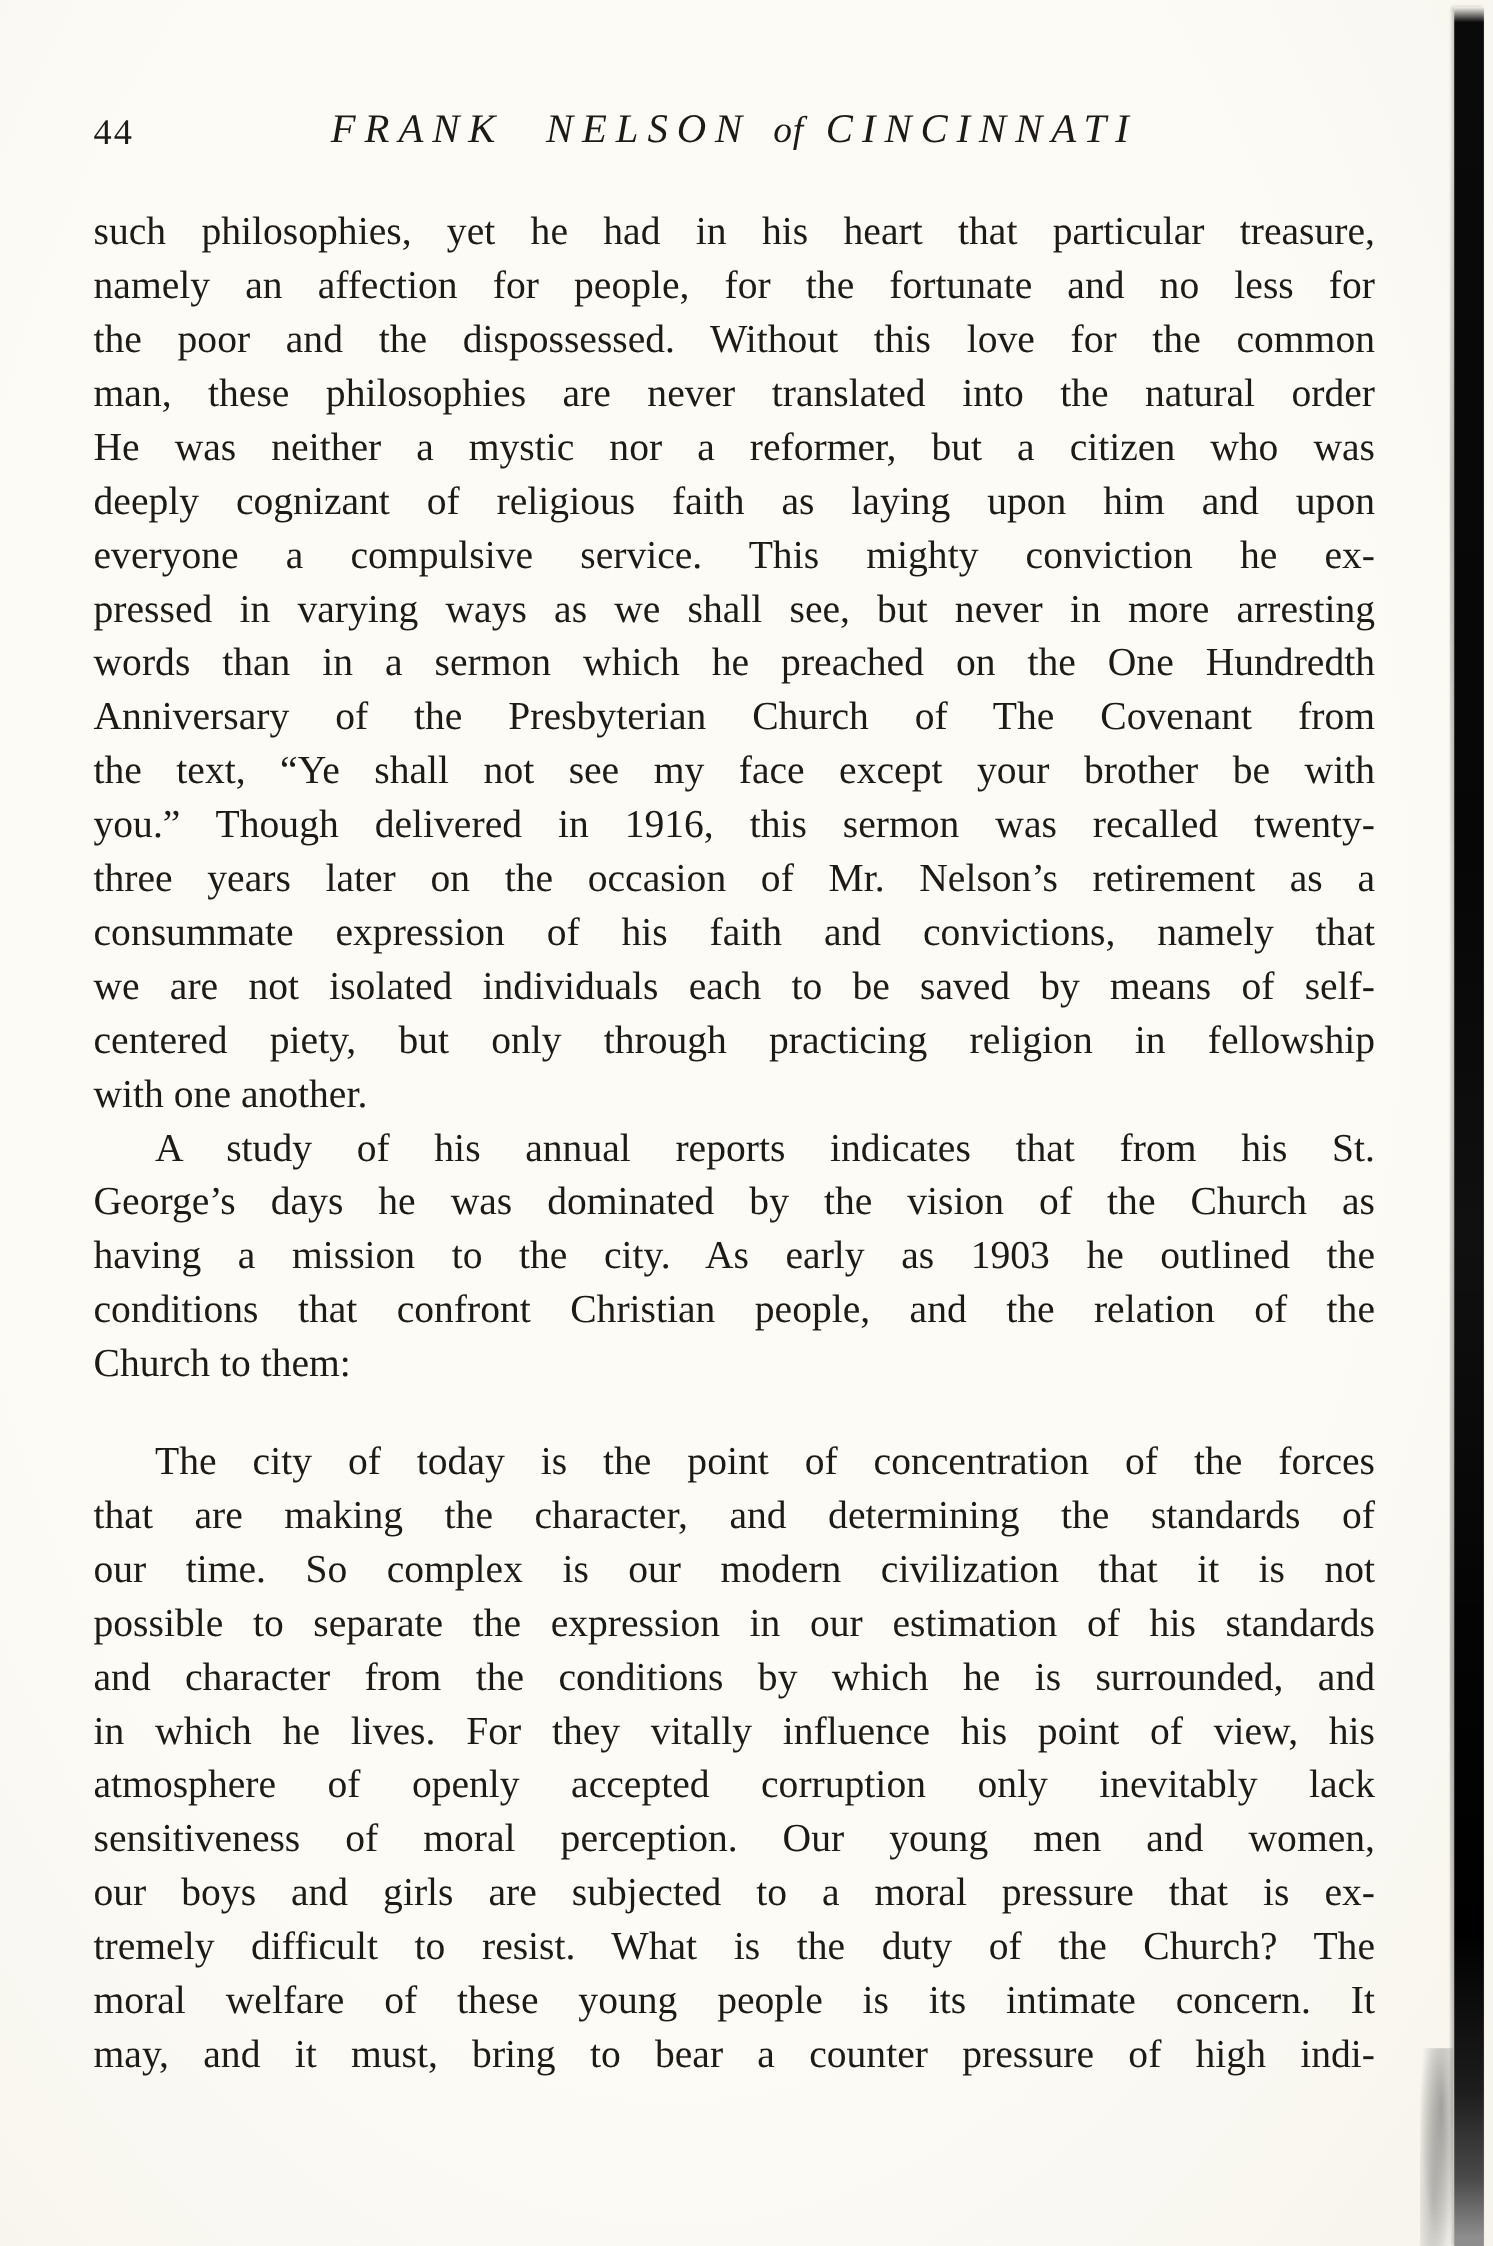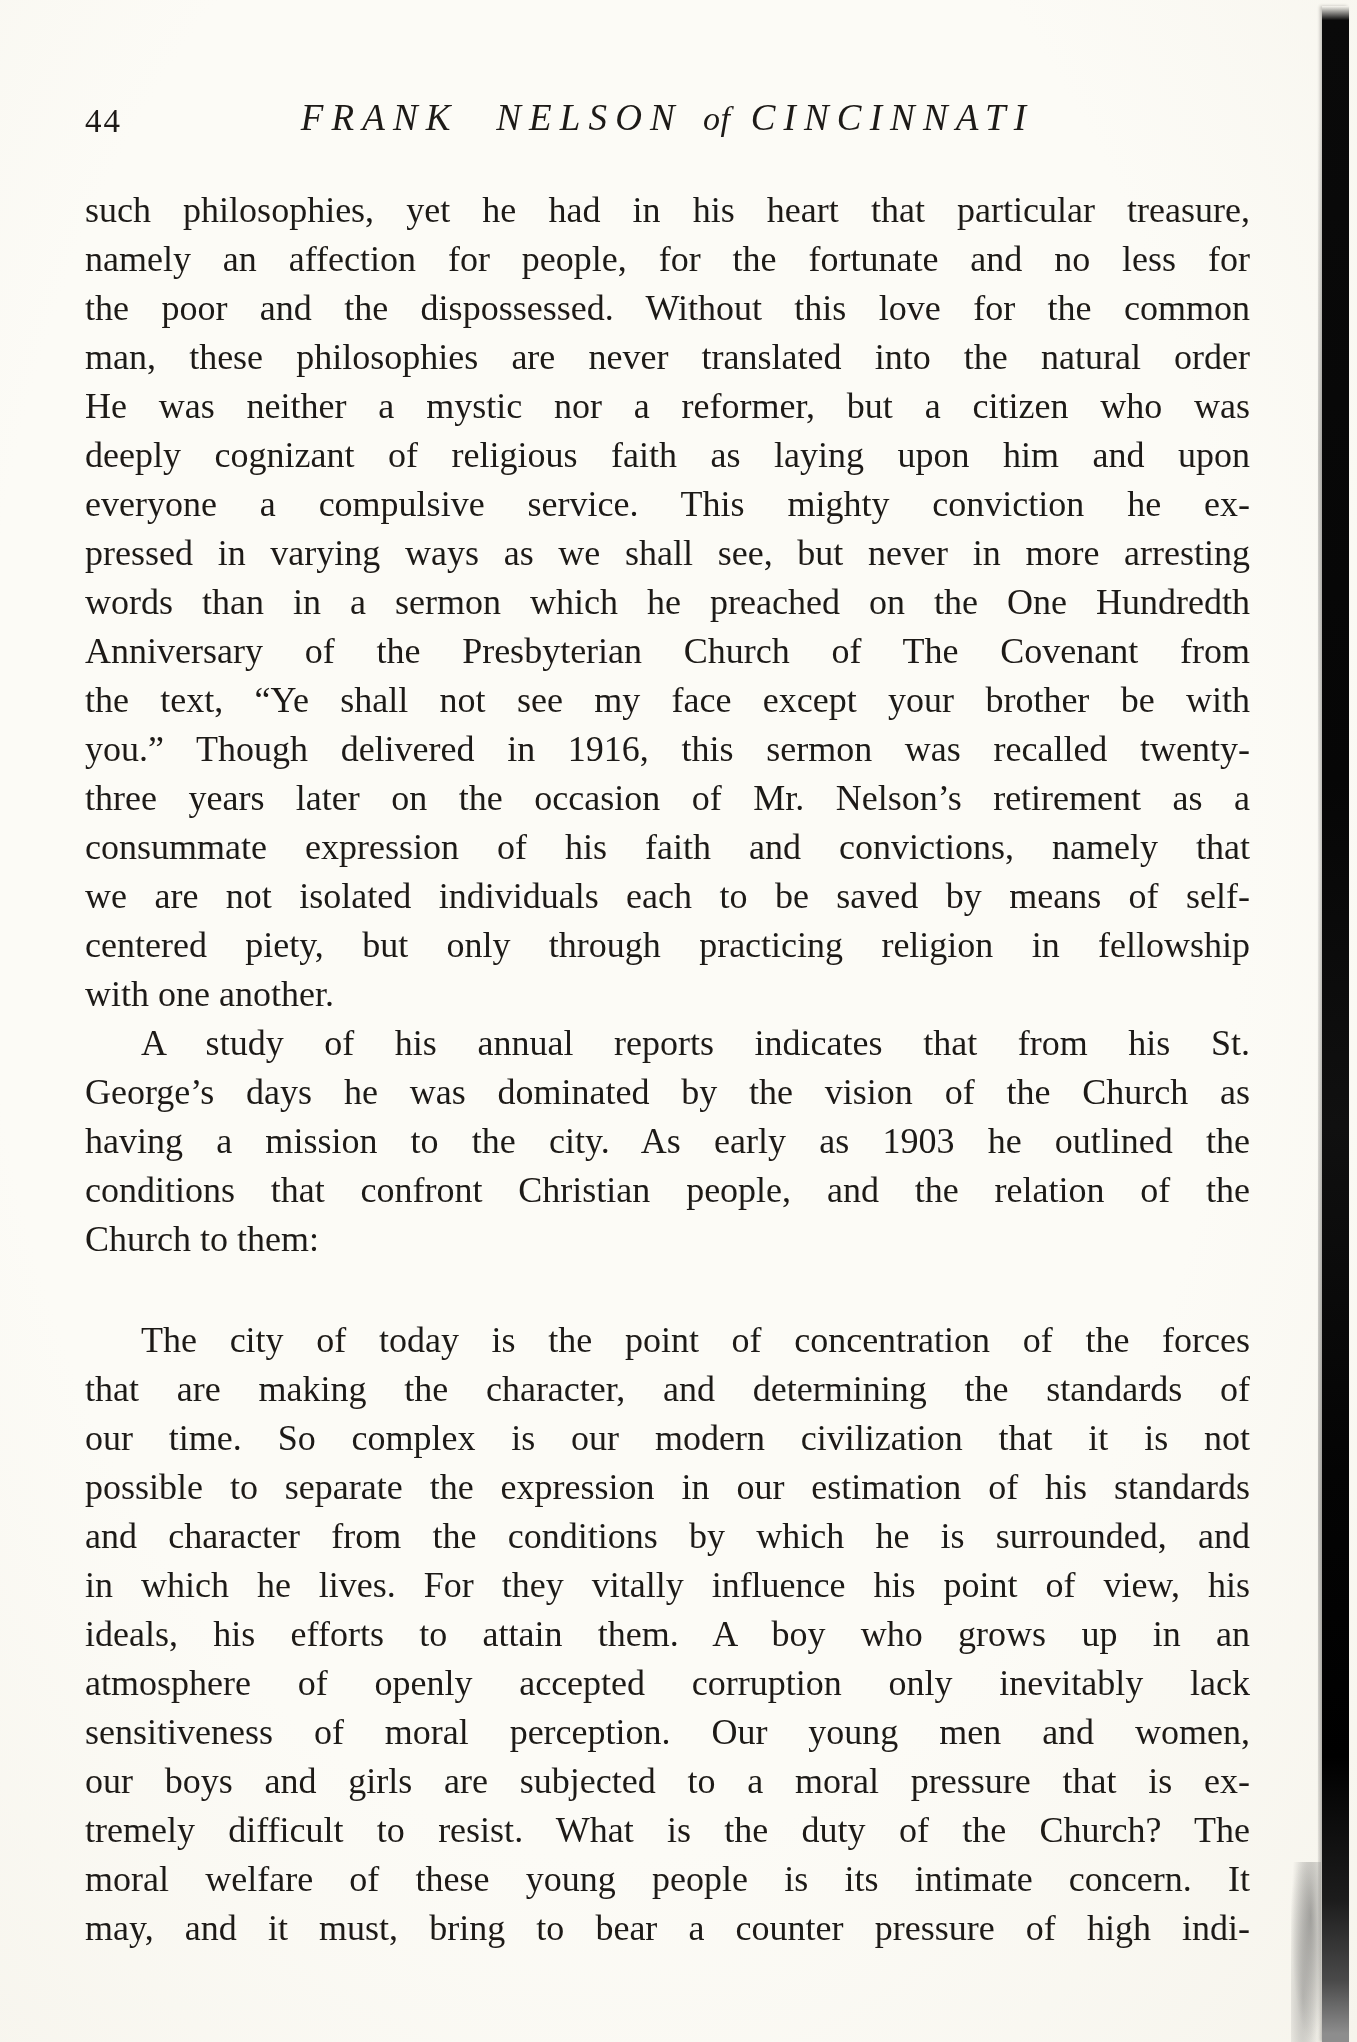--- a/index.html
+++ b/index.html
@@ -46,21 +46,21 @@
   }
 
   
   .text-block {
     position: absolute;
     left: 85px; top: 186px; width: 1165px;
     font-size: 36px;
     line-height: 49px;
   }
   .paragraph { margin: 0; }
-  .paragraph.quote { margin-top: 52px; }
+  .paragraph.quote { margin-top: 40px; }
   .line {
     text-align: justify;
     text-align-last: justify;
     white-space: normal;
   }
   .line-loose { text-align-last: left; }
   .line-indent { text-indent: 56px; }
 
   
   .scan-band {
@@ -131,21 +131,20 @@
         <div class="line">conditions that confront Christian people, and the relation of the</div>
         <div class="line line-loose">Church to them:</div>
       </section>
     <section class="paragraph quote">
         <div class="line line-indent">The city of today is the point of concentration of the forces</div>
         <div class="line">that are making the character, and determining the standards of</div>
         <div class="line">our time.  So complex is our modern civilization that it is not</div>
         <div class="line">possible to separate the expression in our estimation of his standards</div>
         <div class="line">and character from the conditions by which he is surrounded, and</div>
         <div class="line">in which he lives.  For they vitally influence his point of view, his</div>
-        <div class="line">ideals, his efforts to attain them.  A boy who grows up in an</div>
         <div class="line">atmosphere of openly accepted corruption only inevitably lack</div>
         <div class="line">sensitiveness of moral perception.  Our young men and women,</div>
         <div class="line">our boys and girls are subjected to a moral pressure that is ex-</div>
         <div class="line">tremely difficult to resist.  What is the duty of the Church?  The</div>
         <div class="line">moral welfare of these young people is its intimate concern.  It</div>
         <div class="line">may, and it must, bring to bear a counter pressure of high indi-</div>
       </section>
   </main>
 
   <div class="scan-band-edge"></div>

